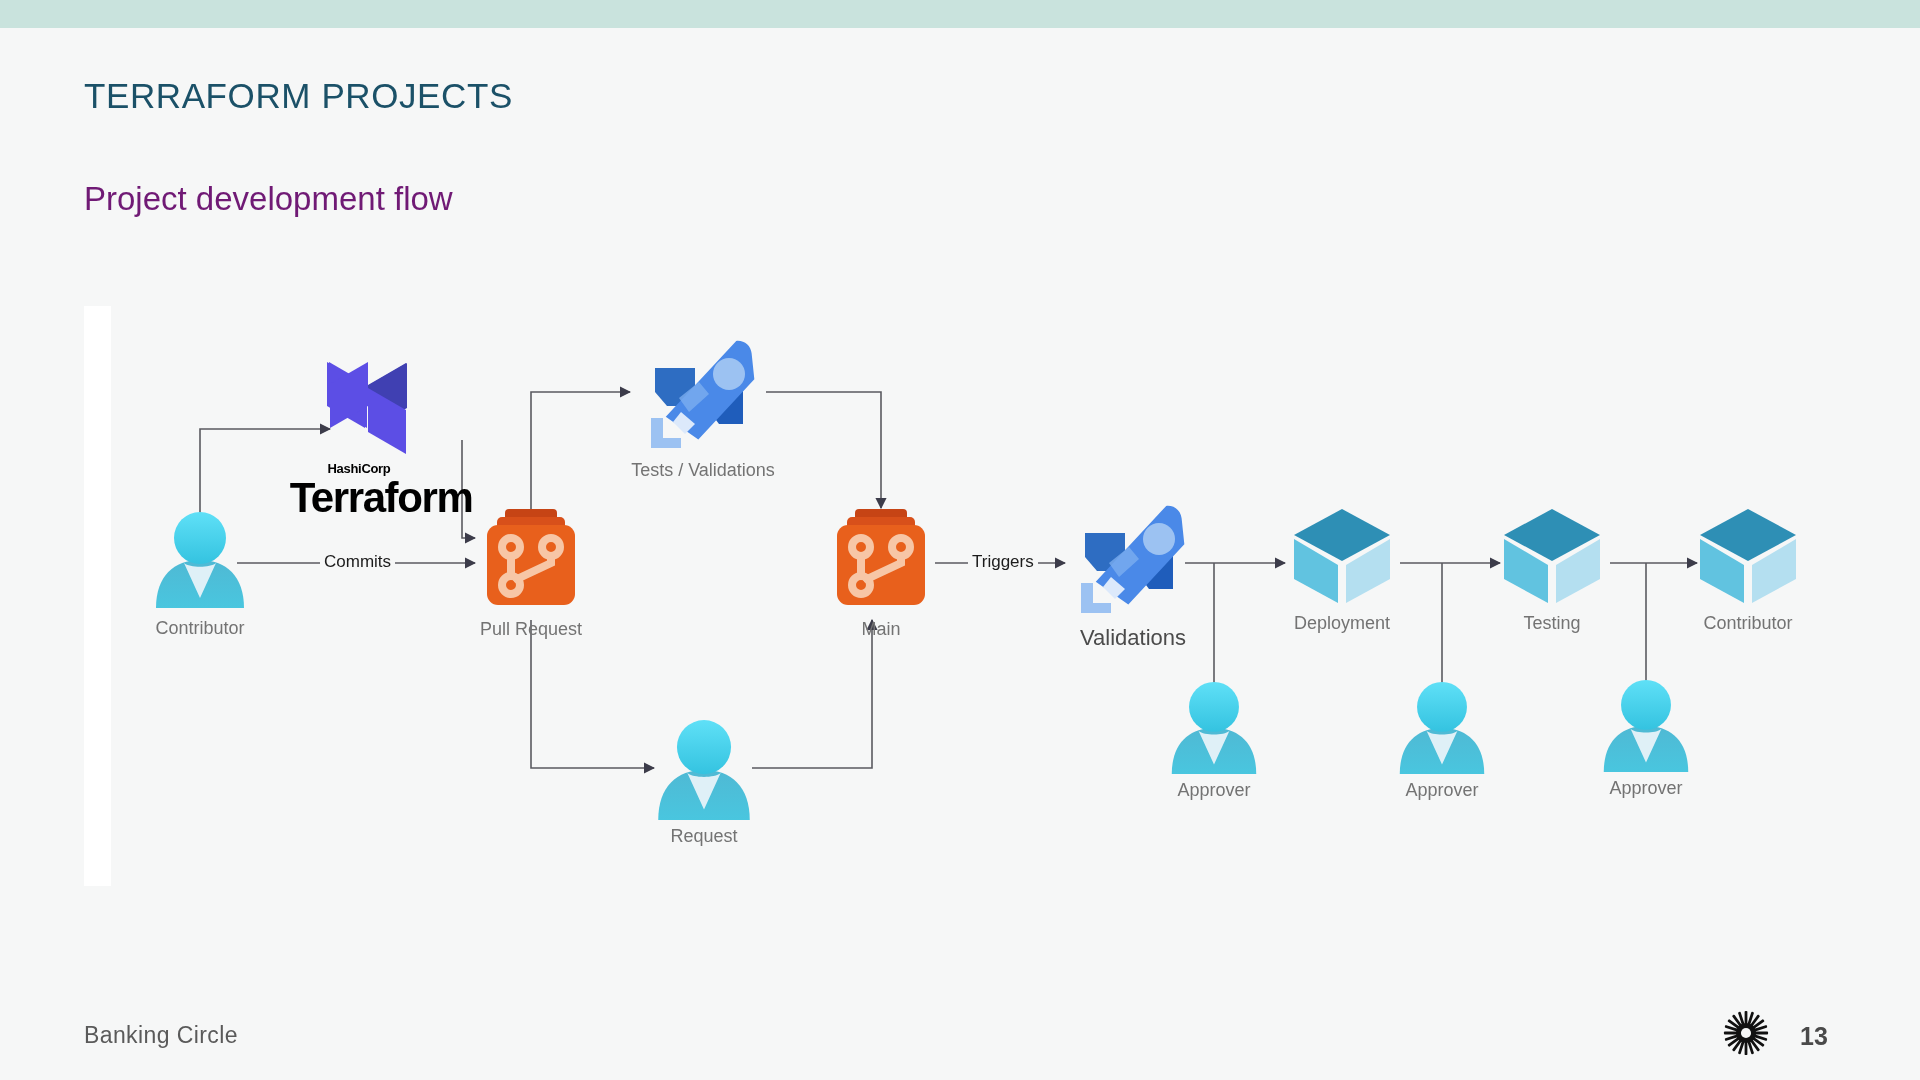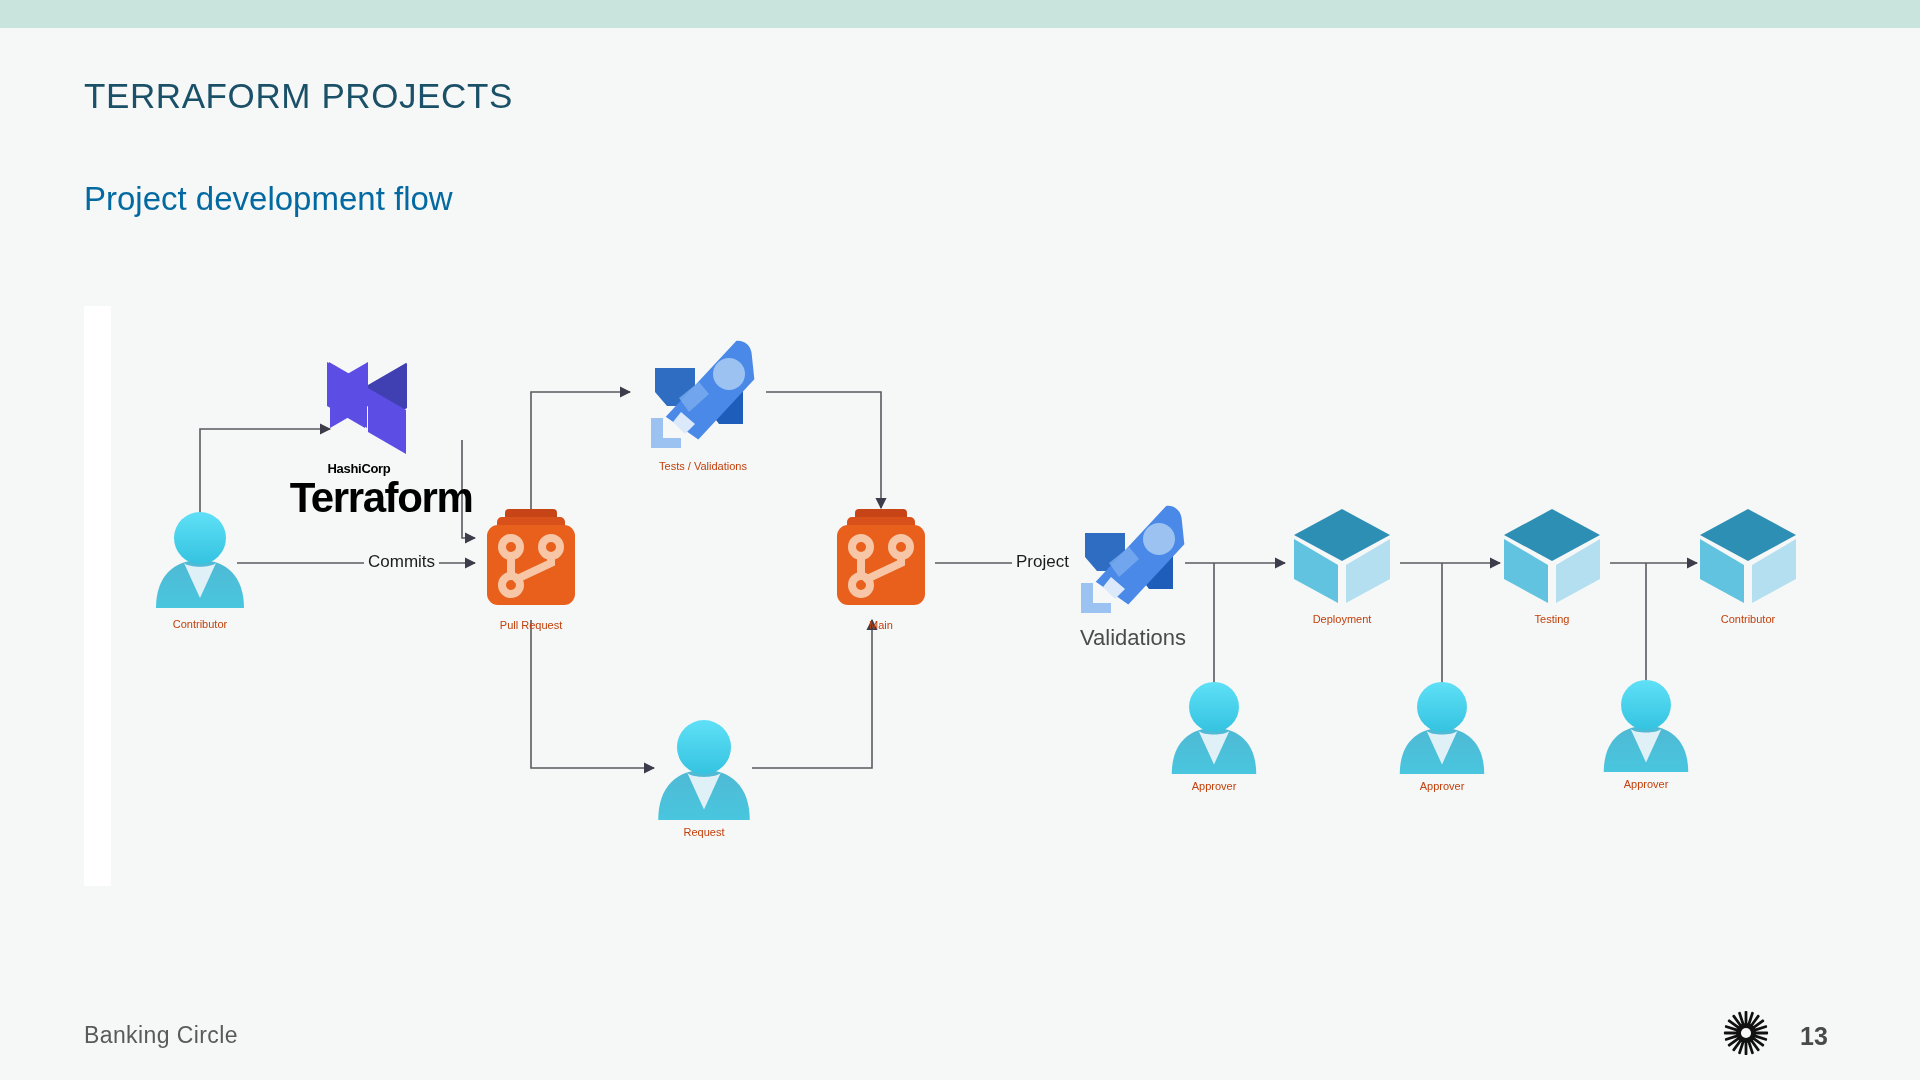--- a/index.html
+++ b/index.html
@@ -35,21 +35,21 @@
     letter-spacing: 0.6px;
     color: #1b5168;
     font-weight: 400;
     white-space: nowrap;
   }
   #subtitle {
     position: absolute;
     left: 84px;
     top: 180px;
     font-size: 33px;
-    color: #0369a1;
+    color: #701a75;
     font-weight: 400;
     white-space: nowrap;
     text-align: right;
   }
   #accentbar {
     position: absolute;
     left: 84px;
     top: 306px;
     width: 27px;
     height: 580px;
@@ -60,38 +60,37 @@
     left: 0;
     top: 0;
     width: 1920px;
     height: 1080px;
   }
   .node {
     position: absolute;
     text-align: center;
   }
   .node-label {
-    font-size: 11px;
-    color: #c2410c;
+    font-size: 18px;
+    color: #737373;
     white-space: nowrap;
     margin-top: 4px;
     font-family: "Liberation Sans", sans-serif;
   }
   .node-label.big {
     font-size: 22px;
     color: #4b4b4b;
   }
   .edge-label {
     position: absolute;
     font-size: 17px;
     color: #1c1c1c;
     background: #f6f7f7;
     padding: 0 4px;
     white-space: nowrap;
-    margin-left: 44px;
   }
   #footer-left {
     position: absolute;
     left: 84px;
     top: 1022px;
     font-size: 23px;
     color: #5a5a5a;
     font-family: "Liberation Sans", sans-serif;
     letter-spacing: 0.4px;
   }
@@ -175,21 +174,21 @@
       <path d="M 1214 690 L 1214 563" marker-end="none"></path>
       <path d="M 1442 690 L 1442 563" marker-end="none"></path>
       <path d="M 1646 688 L 1646 563" marker-end="none"></path>
     </g>
     <g stroke="#5a5a60" stroke-width="1.6" fill="none">
       <path d="M 1214 563 L 1214 563"></path>
     </g>
   </svg>
 
   <div class="edge-label" style="left:320px; top:552px;">Commits</div>
-  <div class="edge-label" style="left:968px; top:552px;">Project</div>
+  <div class="edge-label" style="left:968px; top:552px;">Triggers</div>
 
   <div class="node" style="left:140px; top:510px; width:120px;">
     <svg width="104" height="100" viewBox="0 0 104 100">
       <defs>
         <linearGradient id="headG1" x1="0" y1="0" x2="0" y2="1">
           <stop offset="0%" stop-color="#5fe0f7"></stop>
           <stop offset="100%" stop-color="#34c3e0"></stop>
         </linearGradient>
         <linearGradient id="bodyG1" x1="0" y1="0" x2="0" y2="1">
           <stop offset="0%" stop-color="#4fb9d4"></stop>

